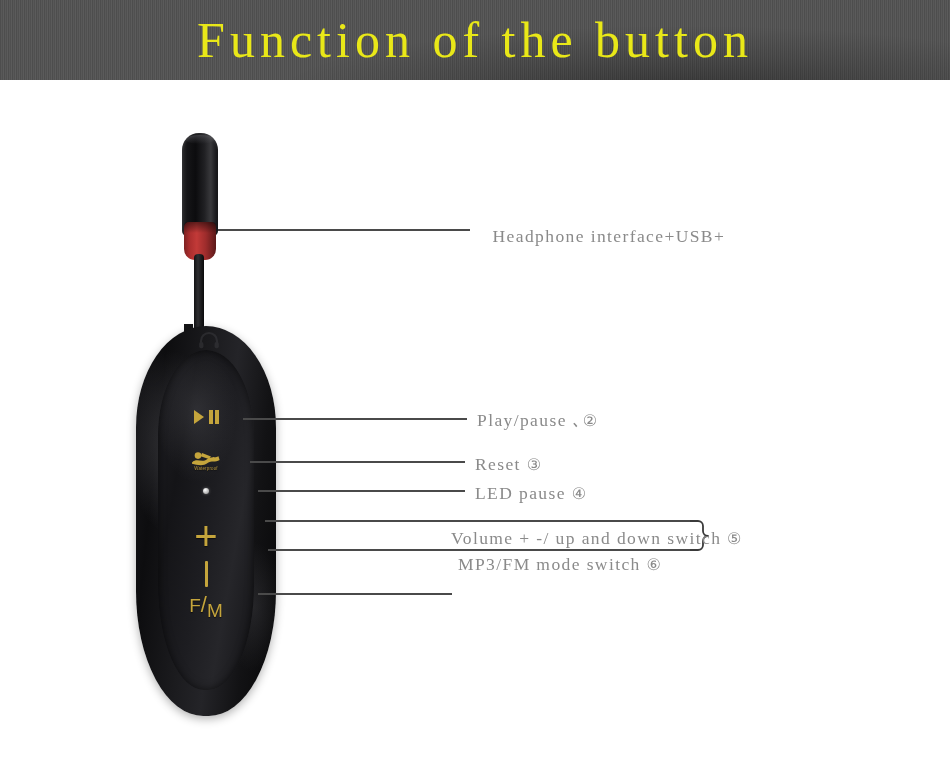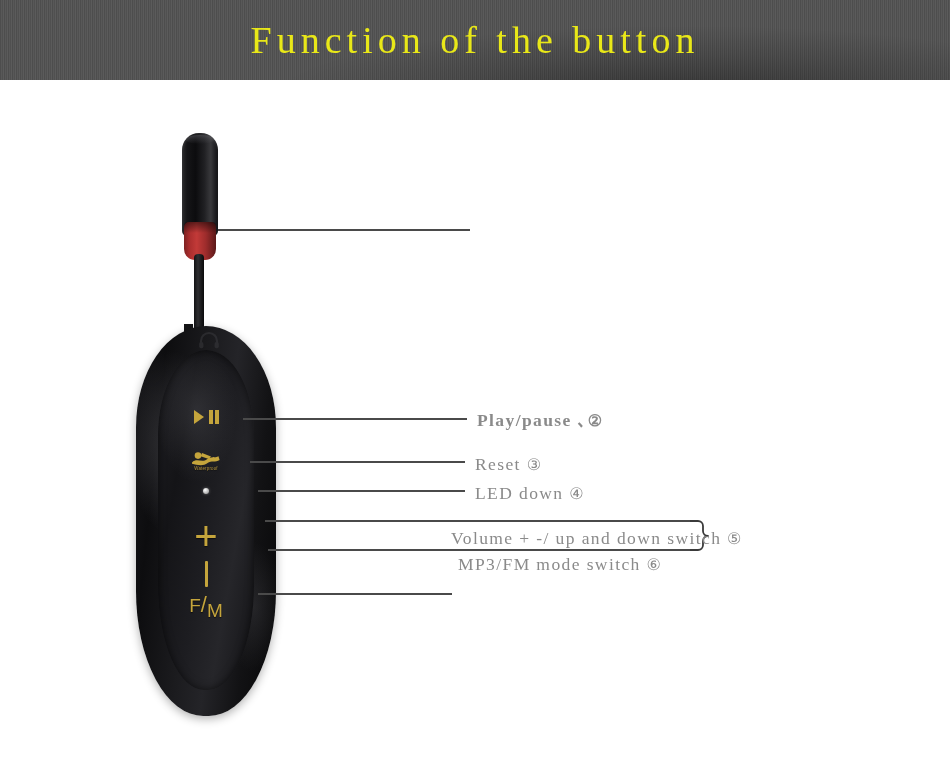--- a/index.html
+++ b/index.html
@@ -43,21 +43,21 @@
   }
   .banner-title {
     position: absolute;
     left: 0; top: 0;
     width: 950px;
     height: 80px;
     display: flex;
     align-items: center;
     justify-content: center;
     color: #e9e818;
-    font-size: 38px;
+    font-size: 50px;
     font-weight: 400;
     letter-spacing: 5px;
     font-family: "Liberation Serif", "DejaVu Serif", serif;
     white-space: pre;
   }
 
   
   .device {
     position: absolute;
     left: 118px;
@@ -265,21 +265,21 @@
     line-height: 1.45;
   }
   .label .num {
     display: inline-block;
     font-size: 16px;
     letter-spacing: 0;
   }
   .lbl-1  { left: 481px; top: 199px; }
   .lbl-1 .l2 { display: block; }
   .lbl-1 .num { margin-left: 16px; }
-  .lbl-2  { left: 477px; top: 408px; font-weight: bold; }
+  .lbl-2  { left: 477px; top: 408px; }
   .lbl-3  { left: 475px; top: 452px; }
   .lbl-4  { left: 475px; top: 481px; }
   .lbl-5  { left: 451px; top: 526px; }
   .lbl-6  { left: 458px; top: 552px; }
 </style>
 </head>
 <body>
 
 <div class="banner">
   <div class="banner-sheen"></div>
@@ -340,23 +340,24 @@
     <line x1="250" y1="462" x2="465" y2="462"></line>
     <line x1="258" y1="491" x2="465" y2="491"></line>
     <line x1="265" y1="521" x2="690" y2="521"></line>
     <line x1="268" y1="550" x2="690" y2="550"></line>
     <line x1="258" y1="594" x2="452" y2="594"></line>
   </g>
   <path d="M690 521 H698 a5 5 0 0 1 5 5 V531 a5 5 0 0 0 5 5 a5 5 0 0 0 -5 5 V545 a5 5 0 0 1 -5 5 H690" stroke="#3a3a3a" stroke-width="1.8" fill="none" stroke-linejoin="round"></path>
 </svg>
 
 <div class="label lbl-1">
+  <span class="l1">Headphone interface+USB+</span>
 </div>
 
 <div class="label lbl-2"><span>Play/pause ､</span><span class="num">②</span></div>
 
 <div class="label lbl-3"><span>Reset </span><span class="num">③</span></div>
 
-<div class="label lbl-4"><span>LED down </span><span class="num">④</span></div>
+<div class="label lbl-4"><span>LED pause </span><span class="num">④</span></div>
 
 <div class="label lbl-5"><span>Volume + -/ up and down switch </span><span class="num">⑤</span></div>
 
 <div class="label lbl-6"><span>MP3/FM mode switch </span><span class="num">⑥</span></div>
 
 </body></html>

